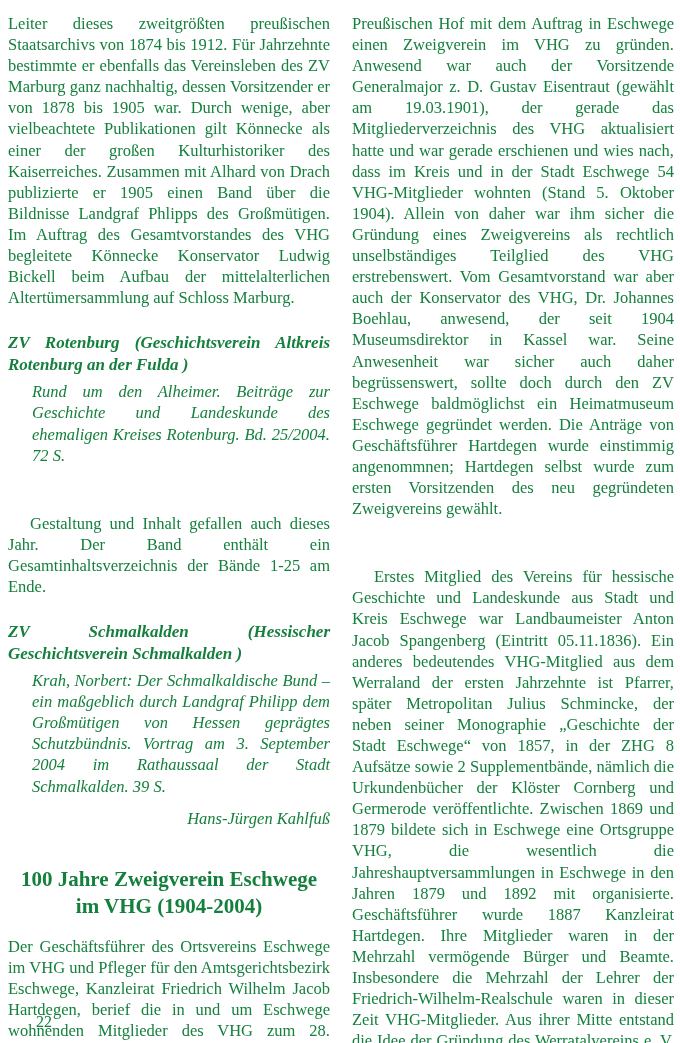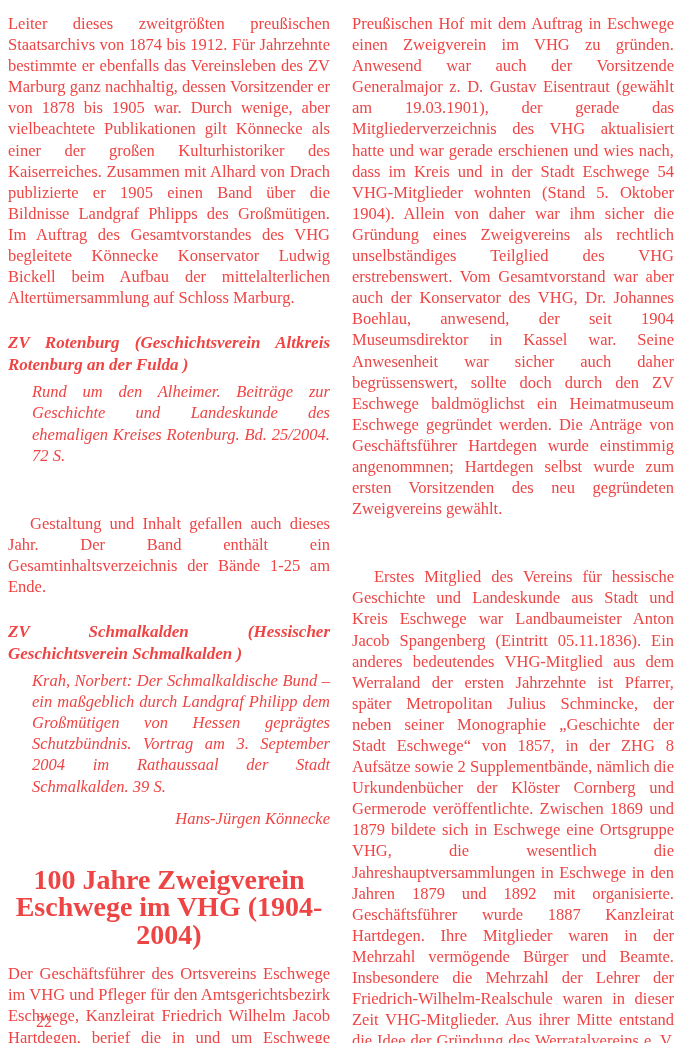--- a/index.html
+++ b/index.html
@@ -5,21 +5,21 @@
   html, body {
     margin: 0;
     padding: 0;
     background: #ffffff;
   }
   .page {
     position: relative;
     width: 680px;
     height: 1043px;
     background: #ffffff;
-    color: #ef4444;
+    color: #15803d;
     font-family: "Liberation Serif", "DejaVu Serif", serif;
     overflow: hidden;
     hyphens: auto;
     -webkit-hyphens: auto;
   }
   .columns {
     display: flex;
     gap: 22px;
     padding: 13px 6px 0 8px;
   }
@@ -51,21 +51,21 @@
   }
   .signature {
     margin: 11px 0 0 0;
     font-size: 16.5px;
     line-height: 21.1px;
     font-style: italic;
     text-align: right;
   }
   .article-title {
     margin: 37px 0 15px 0;
-    font-size: 28px;
+    font-size: 21px;
     line-height: 27.5px;
     font-weight: bold;
     text-align: center;
     hyphens: none;
     -webkit-hyphens: none;
   }
   .page-number {
     position: absolute;
     left: 16px;
     bottom: 12px;
@@ -87,21 +87,21 @@
 
       <p class="body-par cite">Rund um den Alheimer. Beiträge zur Geschichte und Landeskunde des ehemaligen Kreises Rotenburg. Bd. 25/2004. 72 S.</p>
 
       <p class="body-par indent">Gestaltung und Inhalt gefallen auch dieses Jahr. Der Band enthält ein Gesamtinhaltsverzeichnis der Bände 1-25 am Ende.</p>
 
       <h3 class="sec-heading">ZV Schmalkalden (Hessischer Geschichtsverein Schmalkalden )</h3>
 
       <p class="body-par cite">Krah, Norbert: Der Schmalkaldische Bund – ein maßgeblich durch Landgraf Philipp dem Großmütigen von Hessen geprägtes Schutzbündnis. Vortrag am 3. September 2004 im Rathaussaal der Stadt Schmalkalden. 39 S.</p>
 
 
-      <p class="signature">Hans-Jürgen Könnecke</p>
+      <p class="signature">Hans-Jürgen Kahlfuß</p>
 
       <h2 class="article-title">100 Jahre Zweigverein Eschwege im VHG (1904-2004)</h2>
 
       <p class="body-par">Der Geschäftsführer des Ortsvereins Eschwege im VHG und Pfleger für den Amtsgerichtsbezirk Eschwege, Kanzleirat Friedrich Wilhelm Jacob Hartdegen, berief die in und um Eschwege wohnenden Mitglieder des VHG zum 28. Oktober 1904 in Eschwege zu einer Generalversammlung in das Hotel zum</p>
     </div>
 
     <div class="col">
       <p class="body-par">Preußischen Hof mit dem Auftrag in Eschwege einen Zweigverein im VHG zu gründen. Anwesend war auch der Vorsitzende Generalmajor z. D. Gustav Eisentraut (gewählt am 19.03.1901), der gerade das Mitgliederverzeichnis des VHG aktualisiert hatte und war gerade erschienen und wies nach, dass im Kreis und in der Stadt Eschwege 54 VHG-Mitglieder wohnten (Stand 5. Oktober 1904). Allein von daher war ihm sicher die Gründung eines Zweigvereins als rechtlich unselbständiges Teilglied des VHG erstrebenswert. Vom Gesamtvorstand war aber auch der Konservator des VHG, Dr. Johannes Boehlau, anwesend, der seit 1904 Museumsdirektor in Kassel war. Seine Anwesenheit war sicher auch daher begrüssenswert, sollte doch durch den ZV Eschwege baldmöglichst ein Heimatmuseum Eschwege gegründet werden. Die Anträge von Geschäftsführer Hartdegen wurde einstimmig angenommnen; Hartdegen selbst wurde zum ersten Vorsitzenden des neu gegründeten Zweigvereins gewählt.</p>
 
       <p class="body-par indent">Erstes Mitglied des Vereins für hessische Geschichte und Landeskunde aus Stadt und Kreis Eschwege war Landbaumeister Anton Jacob Spangenberg (Eintritt 05.11.1836). Ein anderes bedeutendes VHG-Mitglied aus dem Werraland der ersten Jahrzehnte ist Pfarrer, später Metropolitan Julius Schmincke, der neben seiner Monographie „Geschichte der Stadt Eschwege“ von 1857, in der ZHG 8 Aufsätze sowie 2 Supplementbände, nämlich die Urkundenbücher der Klöster Cornberg und Germerode veröffentlichte. Zwischen 1869 und 1879 bildete sich in Eschwege eine Ortsgruppe VHG, die wesentlich die Jahreshauptversammlungen in Eschwege in den Jahren 1879 und 1892 mit organisierte. Geschäftsführer wurde 1887 Kanzleirat Hartdegen. Ihre Mitglieder waren in der Mehrzahl vermögende Bürger und Beamte. Insbesondere die Mehrzahl der Lehrer der Friedrich-Wilhelm-Realschule waren in dieser Zeit VHG-Mitglieder. Aus ihrer Mitte entstand die Idee der Gründung des Werratalvereins e. V. 1887. Bis 1945 waren nicht wenige Vorstandsmitglieder des Geschichtsvereins Esch-</p>

